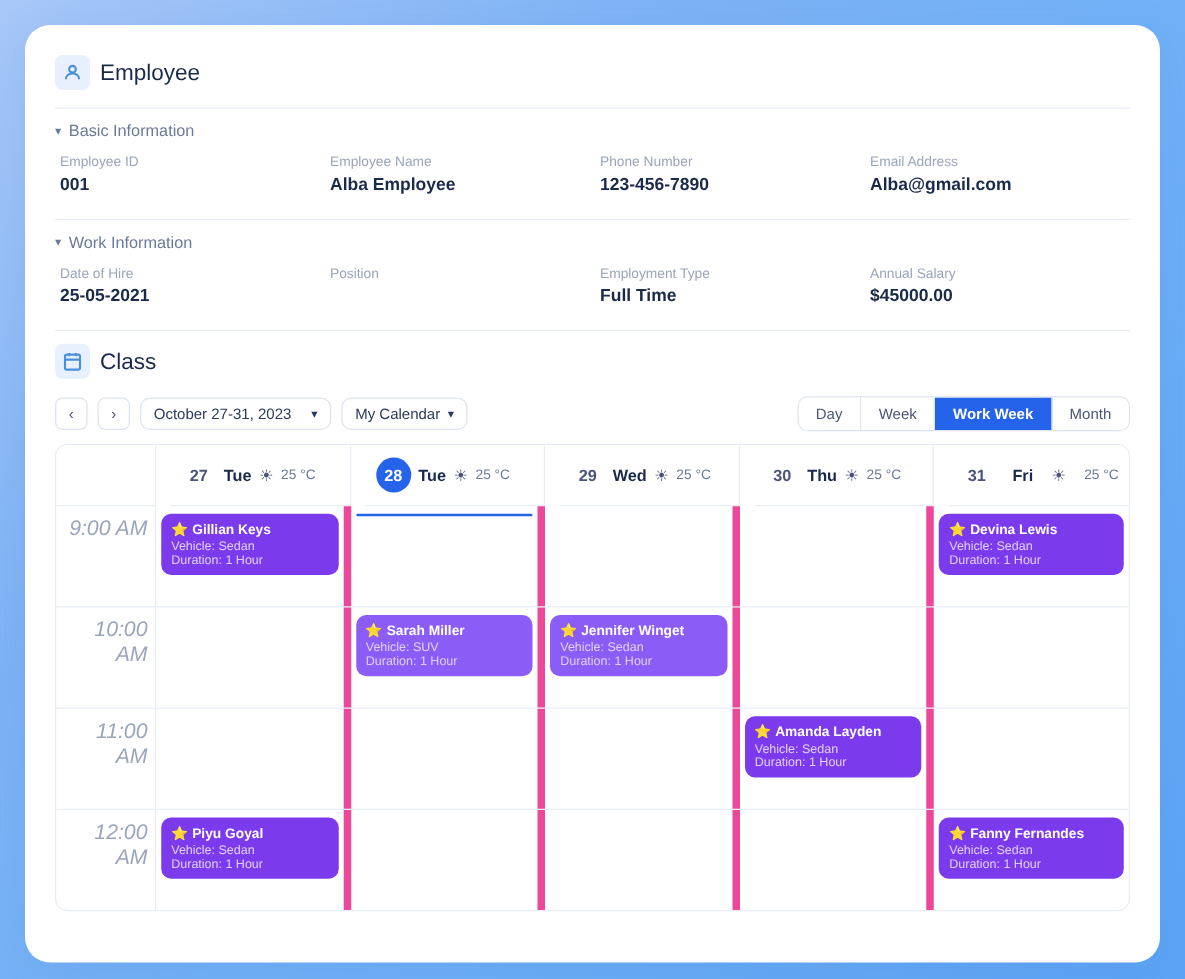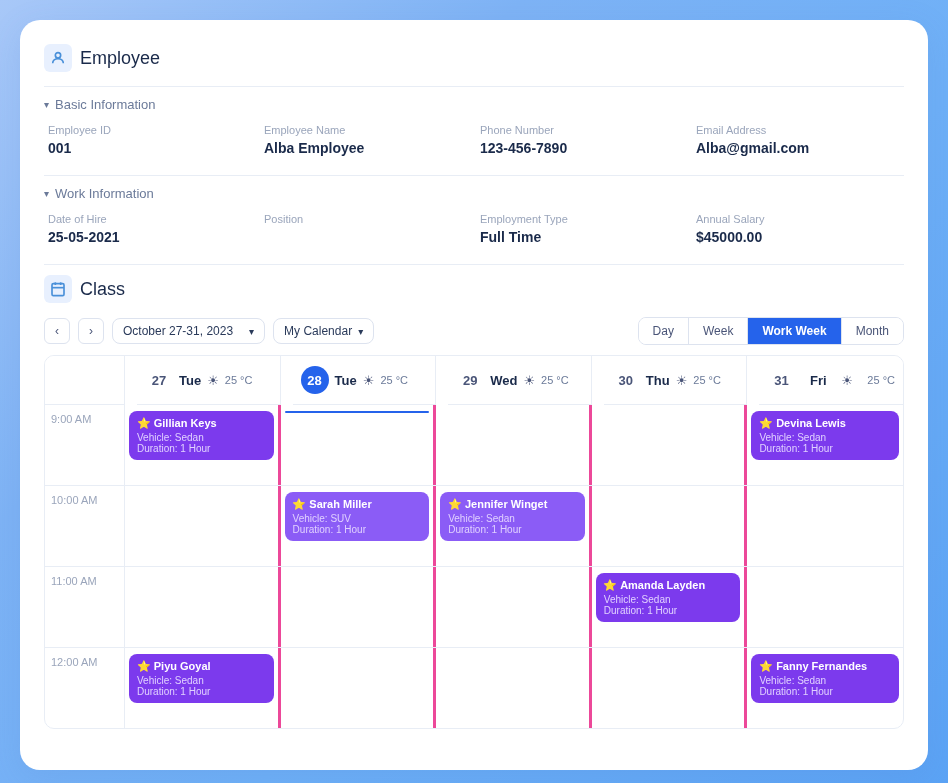--- a/index.html
+++ b/index.html
@@ -190,27 +190,28 @@
     }
     .cal-row {
       display: grid;
       grid-template-columns: 80px repeat(5, 1fr);
       border-bottom: 1px solid #e8edf5;
       min-height: 80px;
     }
     .cal-row:last-child { border-bottom: none; }
     .time-cell {
       padding: 8px 6px 0 6px;
-      font-size: 11px;
+      font-size: 17px;
       color: #9aa5bb;
       border-right: 1px solid #e8edf5;
-      text-align: left;
+      text-align: right;
+      font-style: italic;
     }
     .cal-cell {
-      border-right: 3px solid #ec4899;
+      border-right: 6px solid #ec4899;
       padding: 4px;
       position: relative;
       min-height: 80px;
     }
     .cal-cell:last-child { border-right: none; }
     .event-card {
       border-radius: 8px;
       padding: 6px 8px;
       margin: 2px 0;
       color: #fff;

